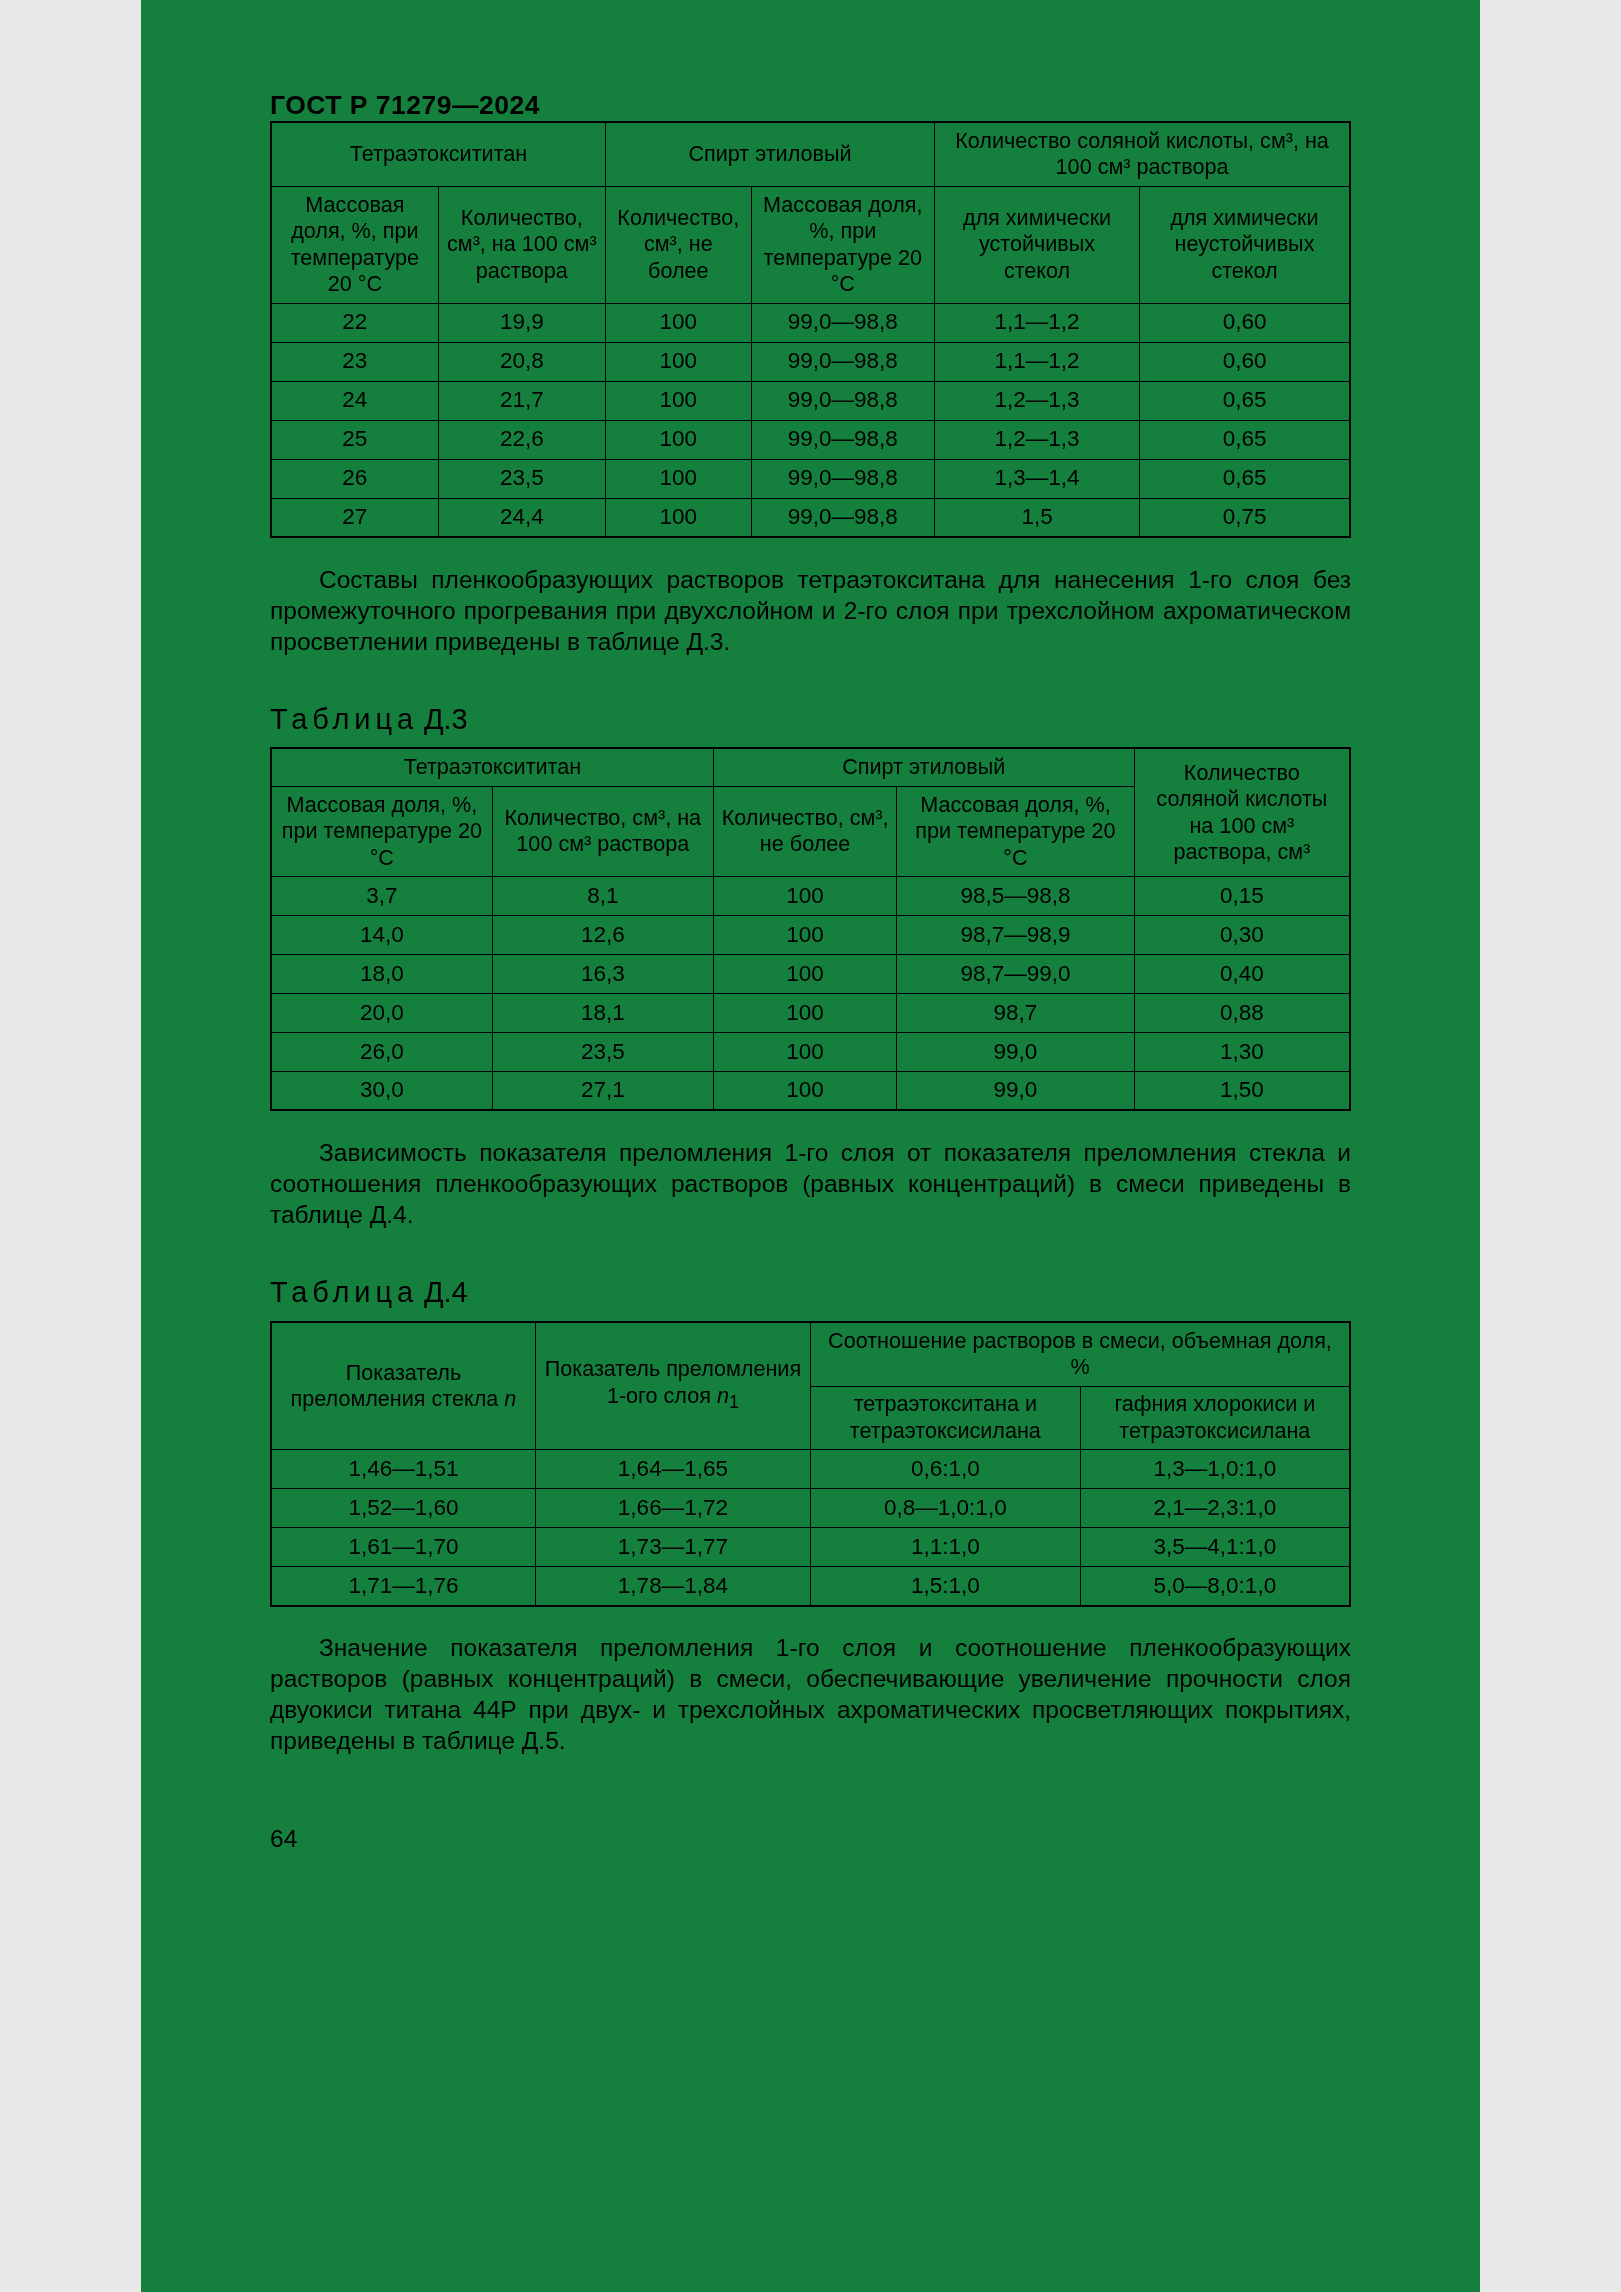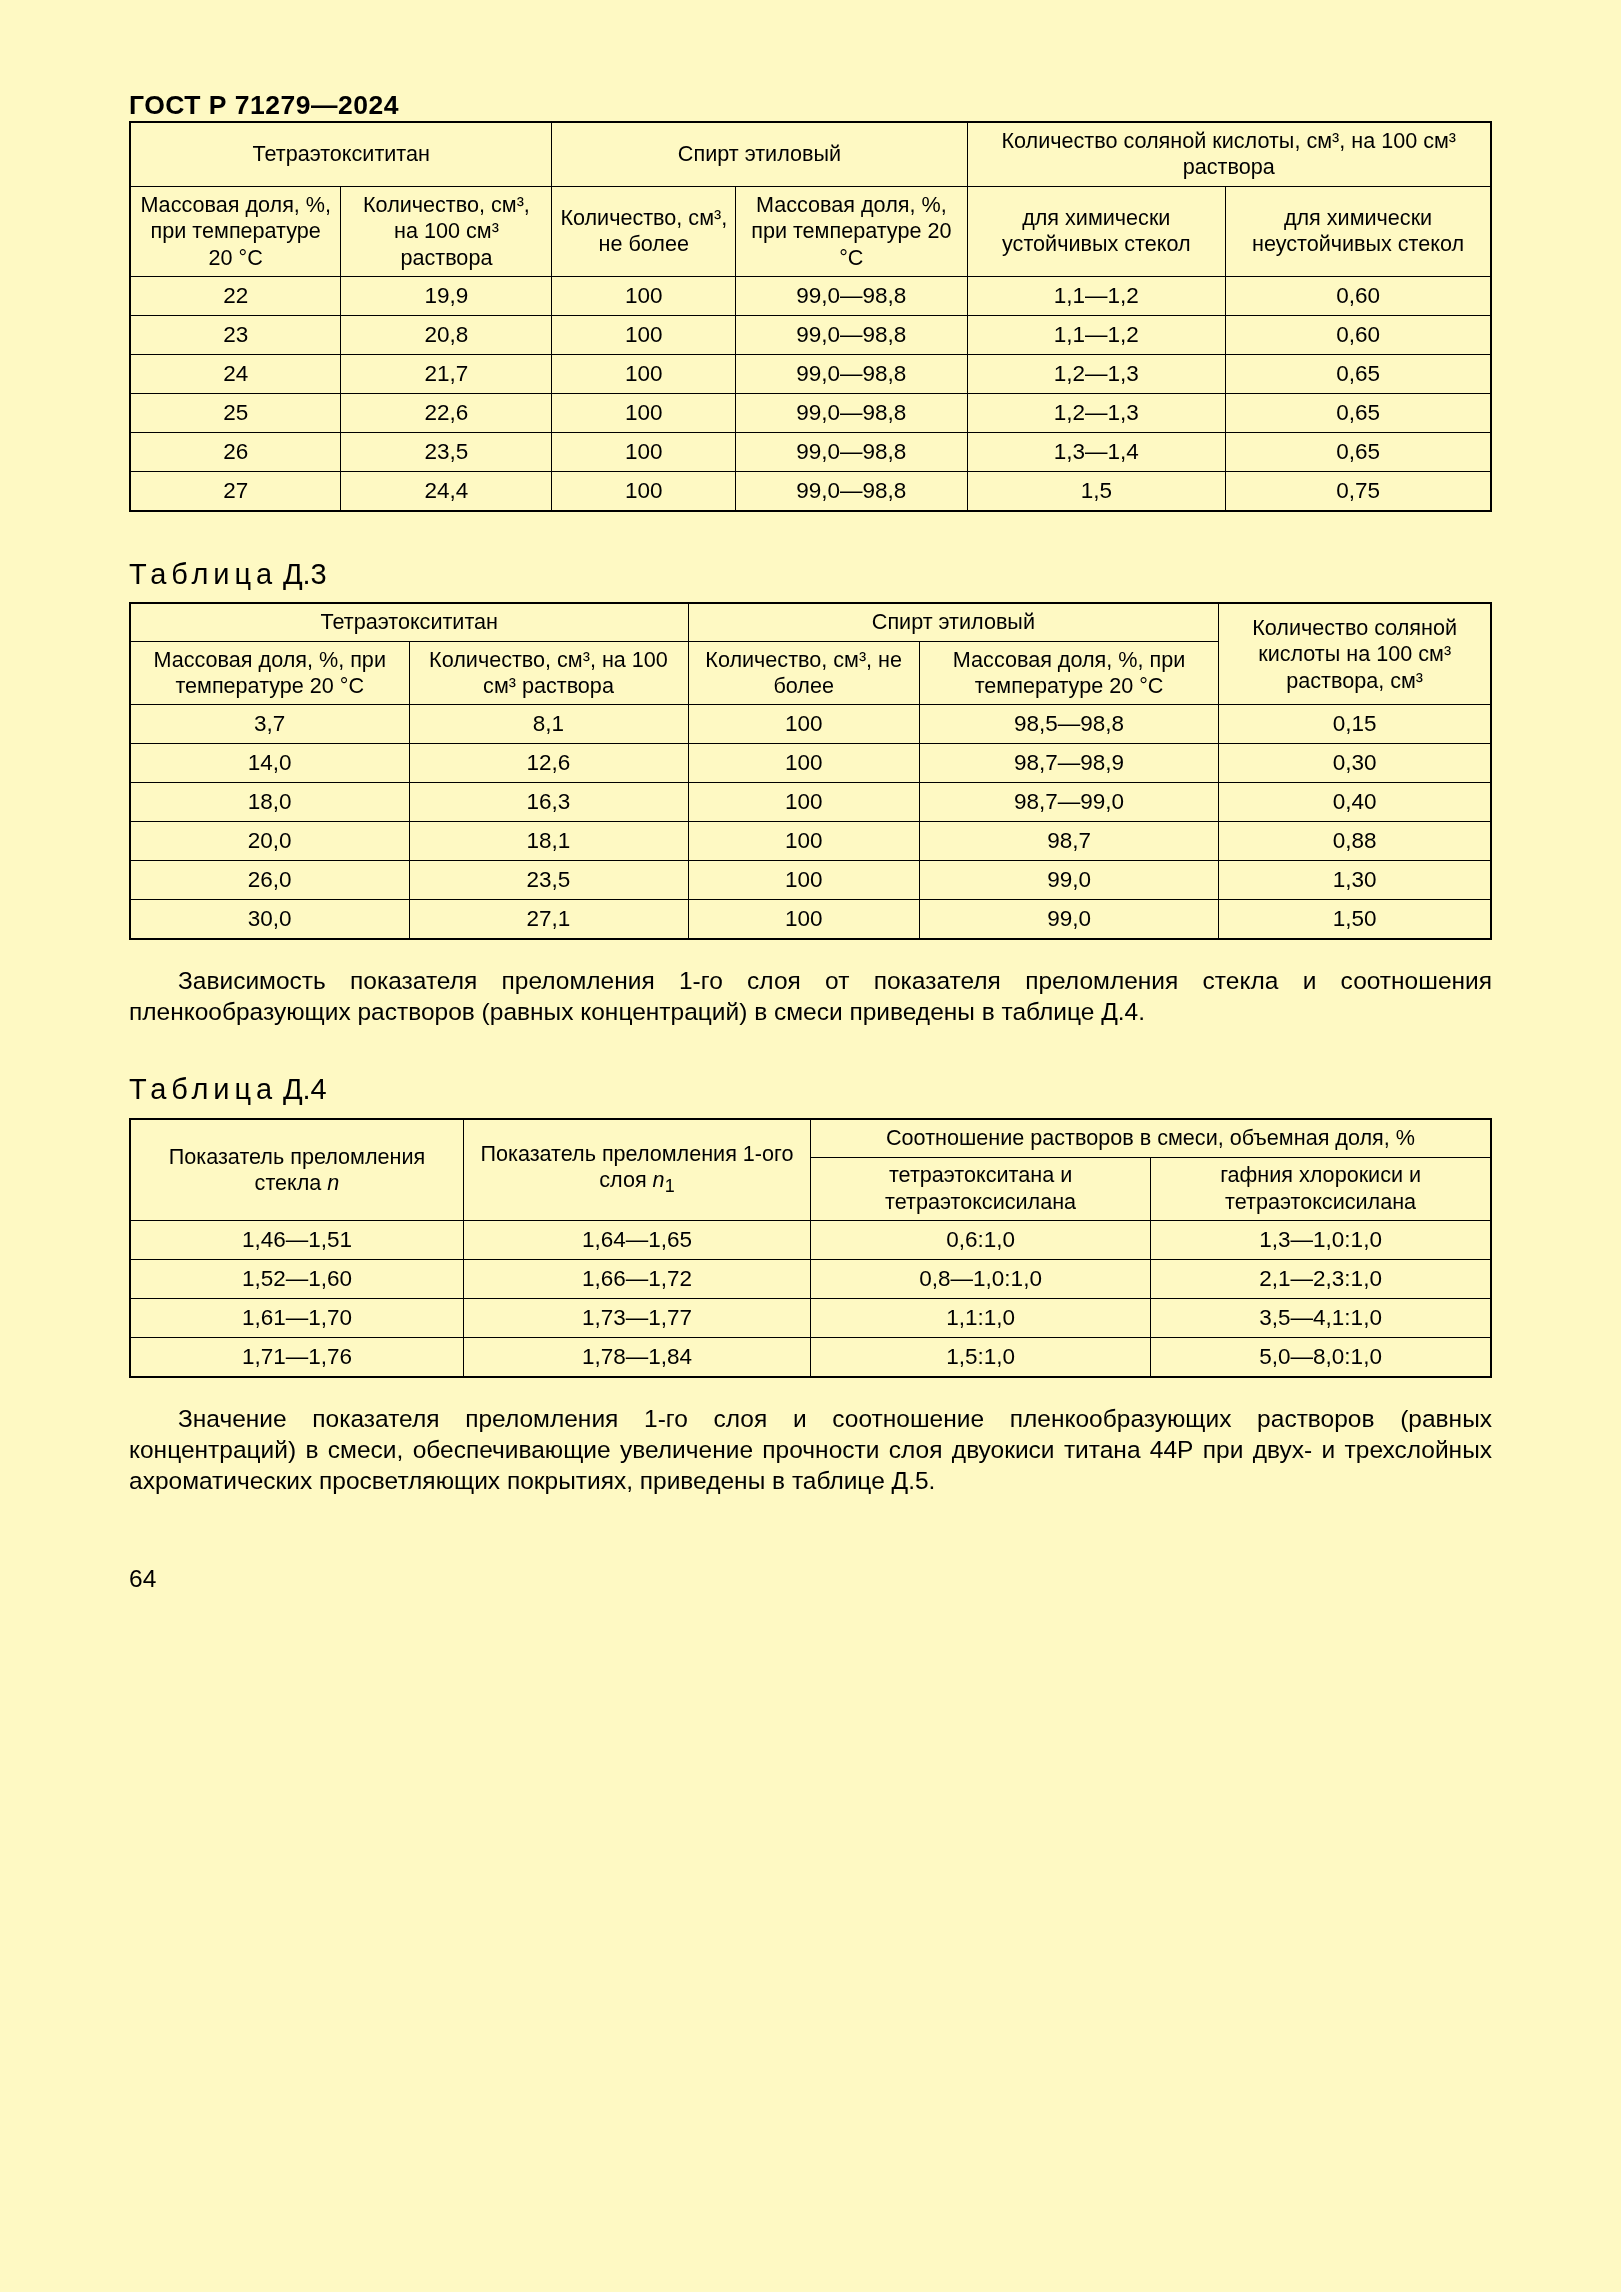--- a/index.html
+++ b/index.html
@@ -2,24 +2,24 @@
 <html lang="ru"><head>
 <meta charset="utf-8">
 <style>
   html, body {
     margin: 0;
     padding: 0;
     background: #e8e8e8;
   }
   .page {
     position: relative;
-    width: 1621px;
+    width: 1339px;
     height: 2293px;
     margin: 0 auto;
-    background: #fef9c3;
+    background: #15803d;
     box-sizing: border-box;
     padding: 90px 129px 0 129px;
     font-family: "Liberation Sans", "DejaVu Sans", sans-serif;
     color: #000;
     overflow: hidden;
   }
   .doc-header {
     font-size: 26.5px;
     font-weight: bold;
     letter-spacing: 0.5px;
@@ -156,20 +156,21 @@
           <td>27</td>
           <td>24,4</td>
           <td>100</td>
           <td>99,0—98,8</td>
           <td>1,5</td>
           <td>0,75</td>
         </tr>
       </tbody>
   </table>
 
+  <p class="para">Составы пленкообразующих растворов тетраэтокситана для нанесения 1-го слоя без промежуточного прогревания при двухслойном и 2-го слоя при трехслойном ахроматическом просветлении приведены в таблице Д.3.</p>
 
   <div class="caption">
     <span class="spaced">Таблица</span><span>Д.3</span>
   </div>
 
   <table class="gost">
     <colgroup>
       <col style="width:20.5%">
         <col style="width:20.5%">
         <col style="width:17%">

